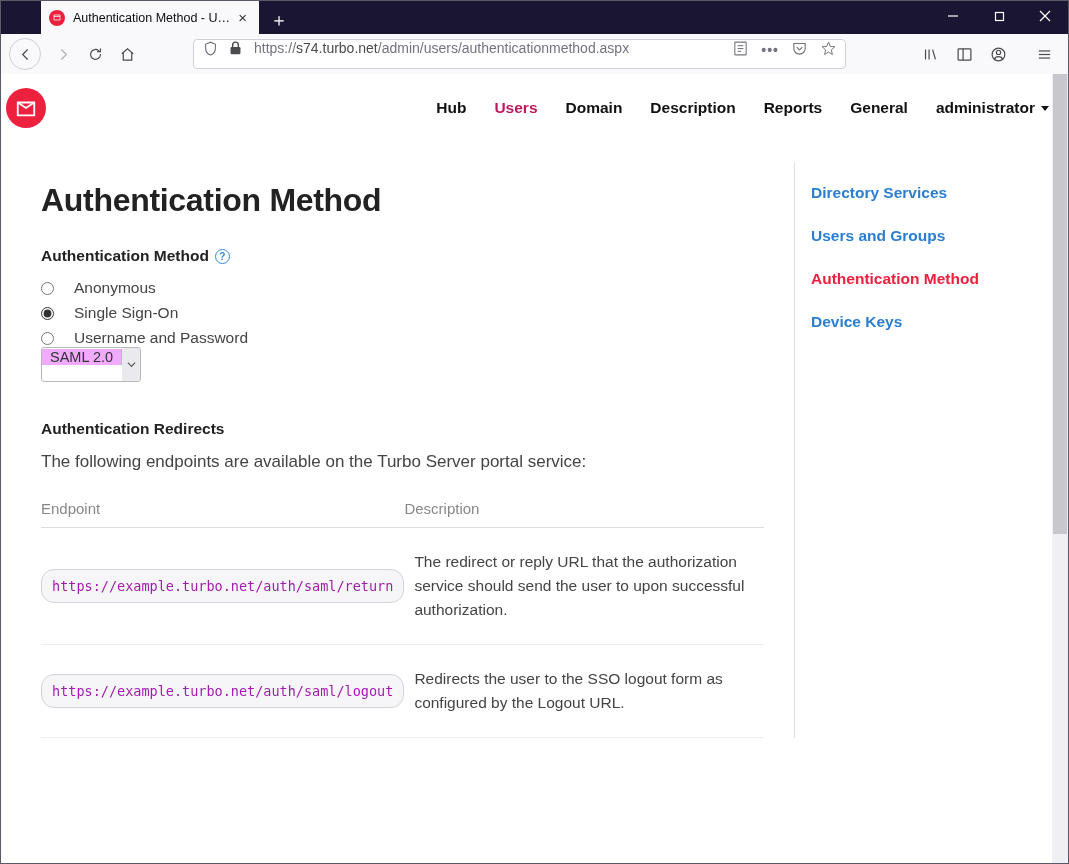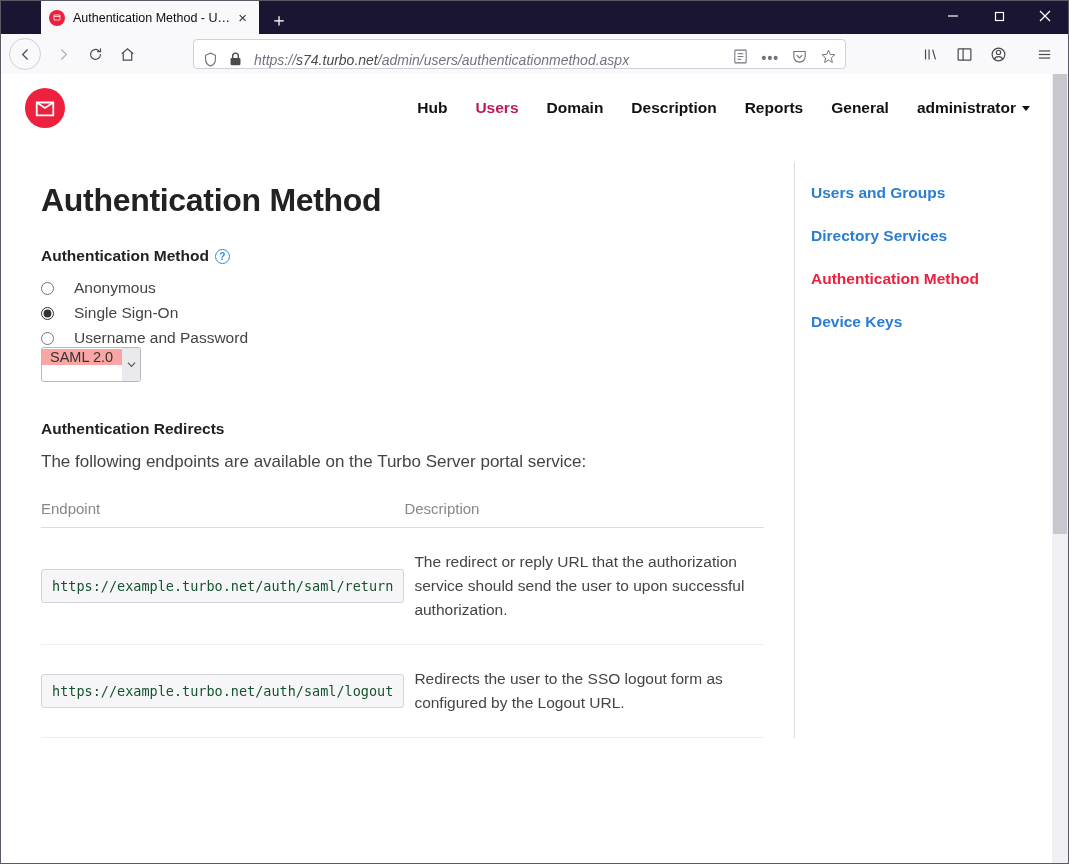--- a/index.html
+++ b/index.html
@@ -56,65 +56,64 @@
   .toolbar .btn{width:32px;height:32px;display:flex;align-items:center;justify-content:center;border-radius:4px;cursor:pointer;color:#4a4a4f;}
   .toolbar .btn.disabled{color:#b0b0b8;}
   .toolbar .btn svg{stroke:currentColor;fill:none;stroke-width:1.7;}
   .toolbar svg{width:17px;height:17px;}
   .urlbar{
     flex:1;
     height:30px;
     margin:0 8px 0 50px;
     border:1px solid #cfcfd8;
     border-radius:4px;
-    display:flex;align-items:flex-end;
+    display:flex;align-items:flex-start;
     padding:0 8px;
     font-size:14px;color:#4a4a4f;
     min-width:0;
     background:#fff;
-    font-style:italic;
   }
   .urlbar .shield{margin-right:8px;color:#737380;display:flex;}
   .urlbar .lock{margin-right:10px;color:#20a820;display:flex;}
   .urlbar .url{flex:1;white-space:nowrap;overflow:hidden;}
   .urlbar .url .muted{color:#737380;}
   .urlbar .right{display:flex;gap:12px;color:#737380;align-items:center;}
   .urlbar .right .kebab{letter-spacing:1px;font-weight:bold;}
   .toolbar .right-icons{display:flex;gap:2px;margin-left:60px;}
   
   .page-viewport{position:absolute;left:1px;right:1px;top:74px;bottom:1px;overflow:hidden;background:#fff;}
-  .app-header{height:68px;display:flex;align-items:center;padding:0 28px;border-bottom:0;}
+  .app-header{height:68px;display:flex;align-items:center;padding:0 9px;border-bottom:0;}
   .logo{width:40px;height:40px;border-radius:50%;background:#ed203d;display:flex;align-items:center;justify-content:center;margin-left:-4px;}
   .logo svg{fill:#fff;width:22px;height:22px;}
   .app-nav{margin-left:auto;display:flex;gap:28px;font-size:15.5px;font-weight:600;color:#111;align-items:center;padding-right:10px;}
   .app-nav a{cursor:pointer;}
   .app-nav a.active{color:#be185d;}
   .app-nav .dropdown{display:flex;align-items:center;gap:6px;}
   .caret{width:0;height:0;border-left:4px solid transparent;border-right:4px solid transparent;border-top:5px solid #111;display:inline-block;}
   
   .content{display:flex;padding:20px 34px 40px 40px;}
   .main{flex:1;min-width:0;max-width:740px;}
   h1{font-size:32px;font-weight:600;color:#222;margin-bottom:28px;margin-top:20px;letter-spacing:-0.3px;}
   .label{font-weight:600;color:#222;font-size:15.5px;display:flex;align-items:center;gap:6px;margin-bottom:14px;margin-top:26px;}
   .help-icon{width:15px;height:15px;border:1.4px solid #3089d6;border-radius:50%;display:inline-flex;align-items:center;justify-content:center;color:#3089d6;font-size:10px;font-weight:bold;}
   .radios{display:flex;flex-direction:column;gap:7px;font-size:15.5px;color:#444;}
   .radios label{display:flex;align-items:center;gap:20px;cursor:pointer;}
   .radios input{accent-color:#333;}
   .select-wrap{display:inline-block;border:1px solid #b7b7c0;border-radius:3px;overflow:hidden;}
-  .select{height:33px;padding:0 8px;border:none;font-size:14.5px;color:#333;background:#fca5a5;cursor:pointer;border-right:1px solid #b7b7c0;}
+  .select{height:33px;padding:0 8px;border:none;font-size:14.5px;color:#333;background:#f0abfc;cursor:pointer;border-right:1px solid #b7b7c0;}
   .select-arrow{display:inline-flex;width:18px;height:33px;align-items:center;justify-content:center;background:#eaeaee;vertical-align:top;}
   .section-sub{font-size:17px;color:#444;margin-top:10px;margin-bottom:10px;}
   table{width:100%;border-collapse:collapse;margin-top:18px;}
   th{text-align:left;font-weight:400;color:#888;font-size:15px;padding:10px 0;border-bottom:1px solid #ddd;}
   th:first-child{width:360px;}
   td{padding:22px 0;border-bottom:1px solid #eee;vertical-align:middle;font-size:15.5px;color:#444;}
   td:last-child{padding-left:10px;line-height:1.55;}
   .code-box{
-    display:inline-block;background:#f6f6f8;border:1px solid #d3d3da;border-radius:3px;
-    font-family:"SFMono-Regular",Consolas,Menlo,monospace;font-size:13.5px;color:#14532d;
+    display:inline-block;background:#f6f6f8;border:1px solid #d3d3da;border-radius:13px;
+    font-family:"SFMono-Regular",Consolas,Menlo,monospace;font-size:13.5px;color:#a21caf;
     padding:8px 10px;white-space:nowrap;
   }
   
   .side{margin-left:30px;padding-left:16px;border-left:1px solid #ddd;width:240px;padding-top:22px;display:flex;flex-direction:column;gap:25px;font-size:15.5px;font-weight:600;}
   .side a{color:#2a7ed2;cursor:pointer;}
   .side a.active{color:#ed203d;}
   
   .scroll{position:absolute;right:0;top:0;width:16px;height:100%;background:#f0f0f4;}
   .scroll .thumb{position:absolute;top:0;left:1px;width:14px;height:460px;background:#c7c7cd;border-radius:0;}
 </style>
@@ -310,22 +309,22 @@
           </tr>
           <tr>
             <td><span class="code-box">https://example.turbo.net/auth/saml/logout</span></td>
             <td>Redirects the user to the SSO logout form as configured by the Logout URL.</td>
           </tr>
         </tbody>
       </table>
     </div>
 
     <div class="side">
+      <a>Directory Services</a>
       <a>Users and Groups</a>
-      <a>Directory Services</a>
       <a class="active">Authentication Method</a>
       <a>Device Keys</a>
     </div>
   </div>
 
   <div class="scroll">
     <div class="thumb"></div>
   </div>
 </div>
 

